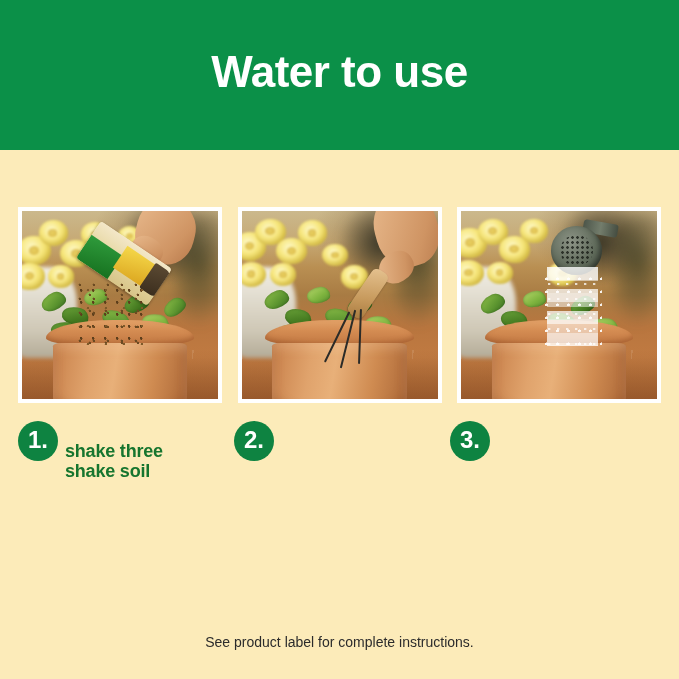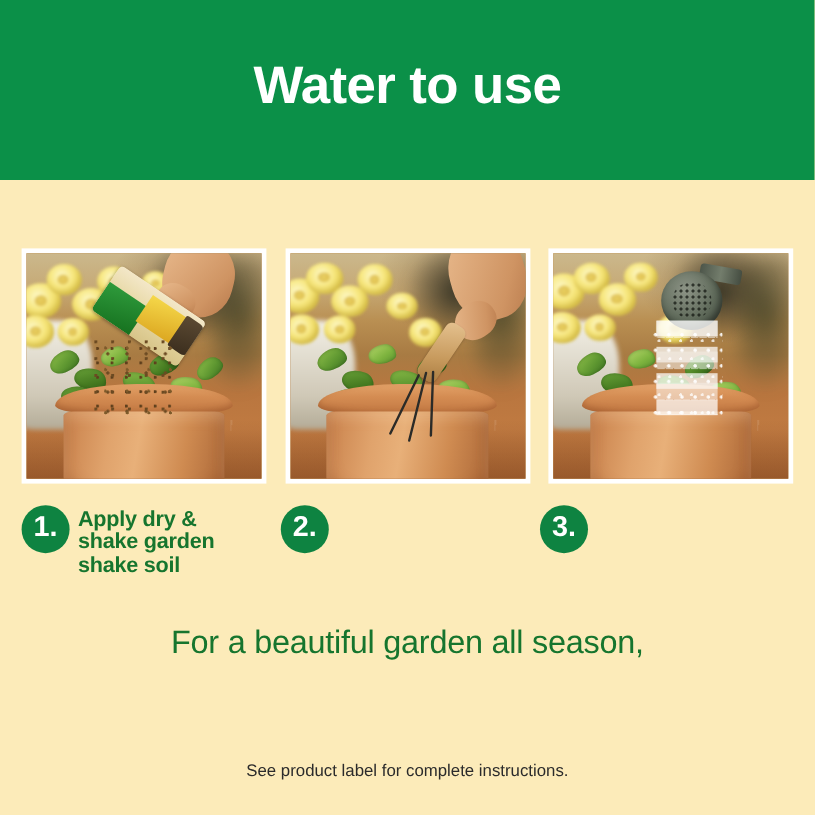--- a/index.html
+++ b/index.html
@@ -533,35 +533,34 @@
       </div>
     </div>
 
   </div>
 
   <div class="steps-row">
 
     <div class="step">
       <div class="step-badge">1.</div>
       <div class="step-text">
-        <span>Apply dry &amp;</span><br>
-        <span>shake garden</span><br>
+        <br>
+        <span>shake three</span><br>
         <span>shake soil</span>
       </div>
     </div>
 
     <div class="step">
       <div class="step-badge">2.</div>
     </div>
 
     <div class="step">
       <div class="step-badge">3.</div>
     </div>
 
   </div>
 
   <div class="tagline">
-    <span class="l1">For a beautiful garden all season,</span>
   </div>
 
   <div class="footnote">See product label for complete instructions.</div>
 
 </div>
 
 </body></html>

